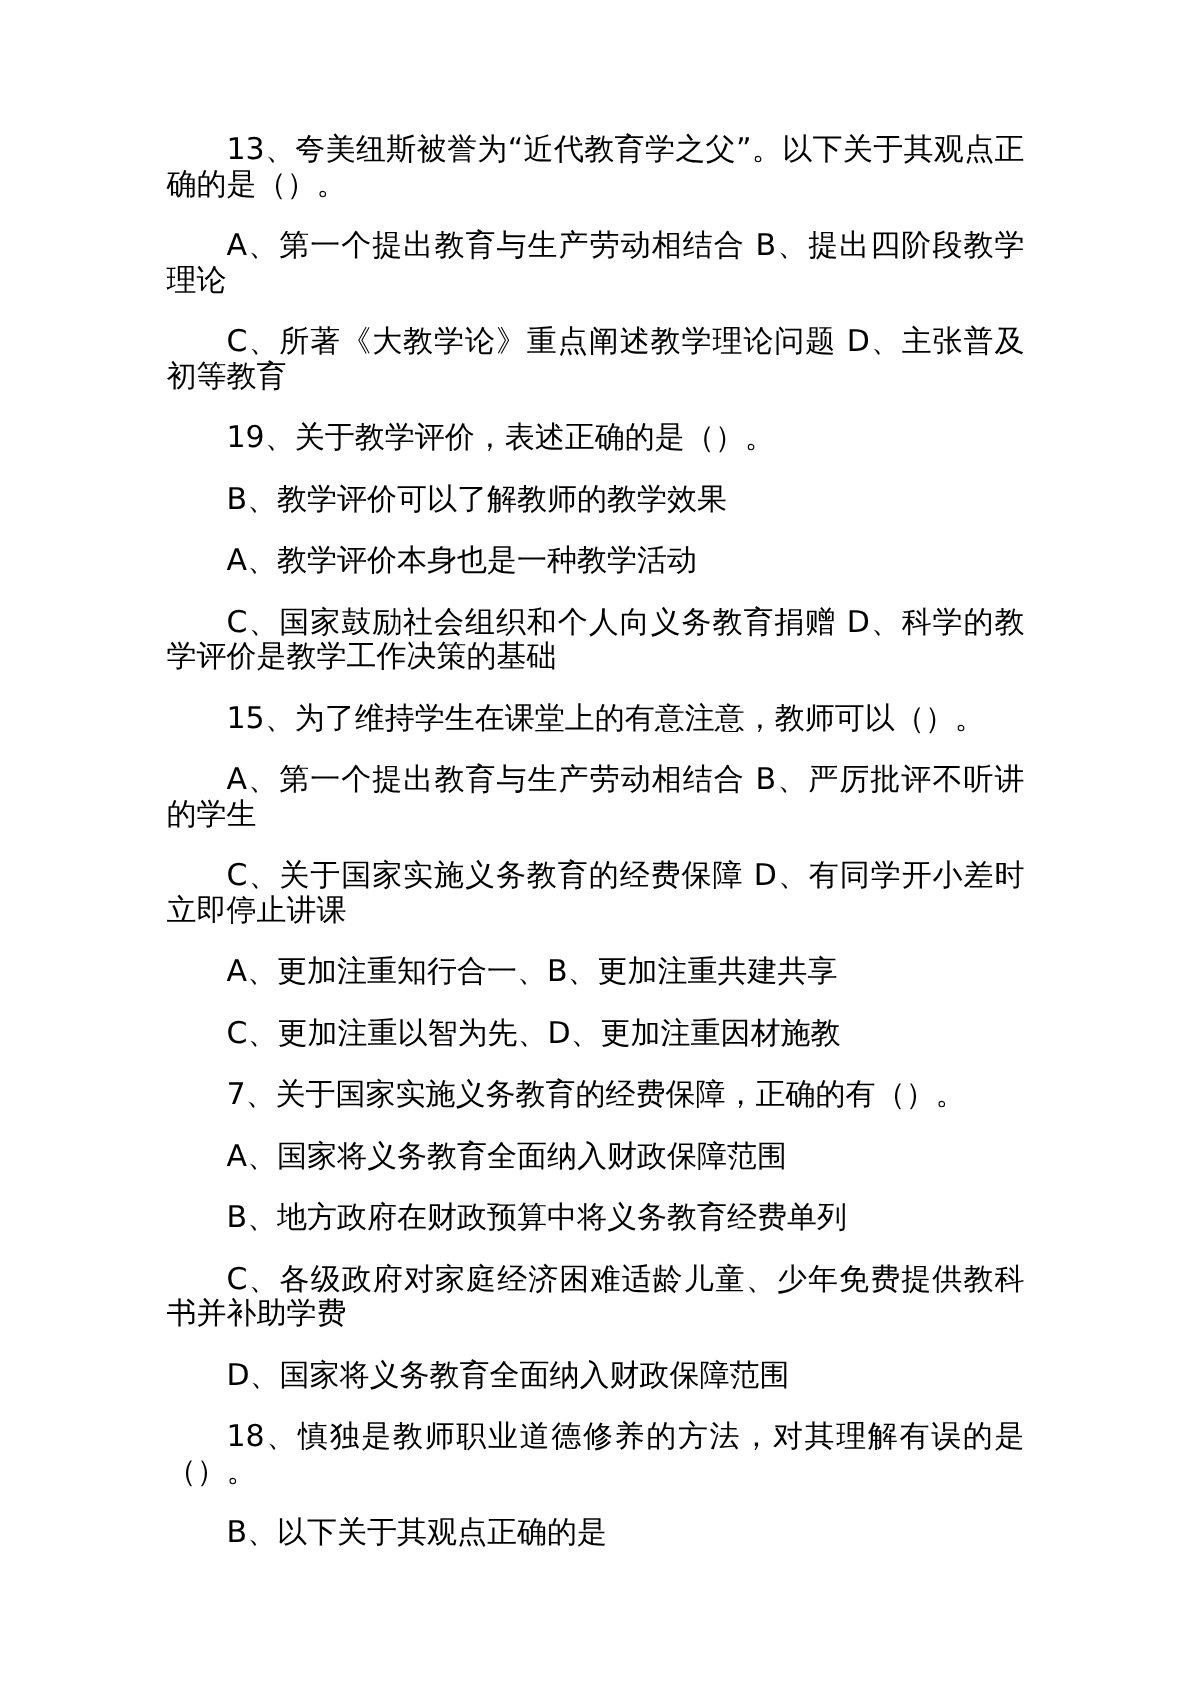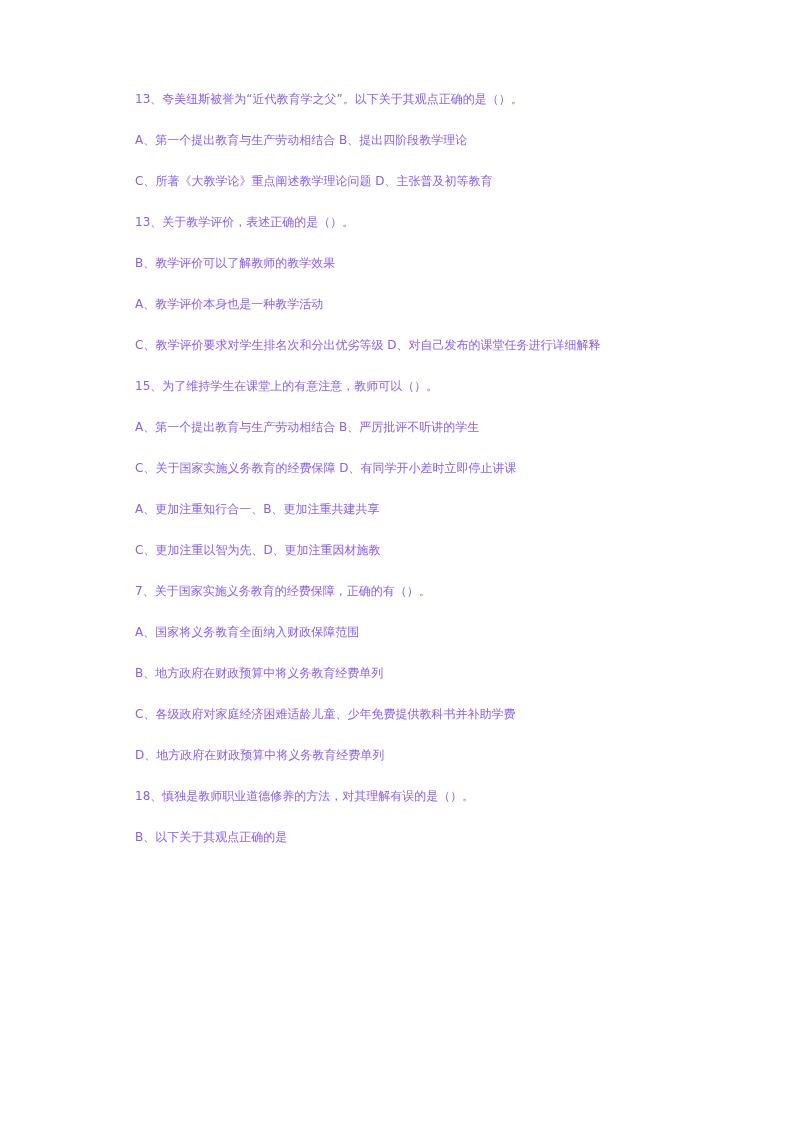--- a/index.html
+++ b/index.html
@@ -17,22 +17,22 @@
     position: relative;
     width: 794px;
     height: 1123px;
     background: #ffffff;
   }
   .doc-content {
     position: absolute;
     left: 111px;
     top: 88px;
     width: 572px;
-    color: #8b5cf6;
-    font-size: 12px;
+    color: #000000;
+    font-size: 20px;
     line-height: 23px;
     text-align: justify;
   }
   .question {
     margin: 0;
     padding: 0;
   }
   p.para {
     margin: 0 0 18px 0;
     padding: 0;
@@ -46,43 +46,43 @@
 <main class="doc-page">
   <div class="doc-content">
 
     <section class="question">
       <p class="para">13、夸美纽斯被誉为“近代教育学之父”。以下关于其观点正确的是（）。</p>
       <p class="para">A、第一个提出教育与生产劳动相结合 B、提出四阶段教学理论</p>
       <p class="para">C、所著《大教学论》重点阐述教学理论问题 D、主张普及初等教育</p>
     </section>
 
     <section class="question">
-      <p class="para">13、关于教学评价，表述正确的是（）。</p>
+      <p class="para">19、关于教学评价，表述正确的是（）。</p>
       <p class="para">B、教学评价可以了解教师的教学效果</p>
       <p class="para">A、教学评价本身也是一种教学活动</p>
-      <p class="para">C、教学评价要求对学生排名次和分出优劣等级 D、对自己发布的课堂任务进行详细解释</p>
+      <p class="para">C、国家鼓励社会组织和个人向义务教育捐赠 D、科学的教学评价是教学工作决策的基础</p>
     </section>
 
     <section class="question">
       <p class="para">15、为了维持学生在课堂上的有意注意，教师可以（）。</p>
       <p class="para">A、第一个提出教育与生产劳动相结合 B、严厉批评不听讲的学生</p>
       <p class="para">C、关于国家实施义务教育的经费保障 D、有同学开小差时立即停止讲课</p>
     </section>
 
     <section class="question">
       <p class="para">A、更加注重知行合一、B、更加注重共建共享</p>
       <p class="para">C、更加注重以智为先、D、更加注重因材施教</p>
     </section>
 
     <section class="question">
       <p class="para">7、关于国家实施义务教育的经费保障，正确的有（）。</p>
       <p class="para">A、国家将义务教育全面纳入财政保障范围</p>
       <p class="para">B、地方政府在财政预算中将义务教育经费单列</p>
       <p class="para">C、各级政府对家庭经济困难适龄儿童、少年免费提供教科书并补助学费</p>
-      <p class="para">D、地方政府在财政预算中将义务教育经费单列</p>
+      <p class="para">D、国家将义务教育全面纳入财政保障范围</p>
     </section>
 
     <section class="question">
       <p class="para">18、慎独是教师职业道德修养的方法，对其理解有误的是（）。</p>
       <p class="para">B、以下关于其观点正确的是</p>
     </section>
 
   </div>
 </main>
 

